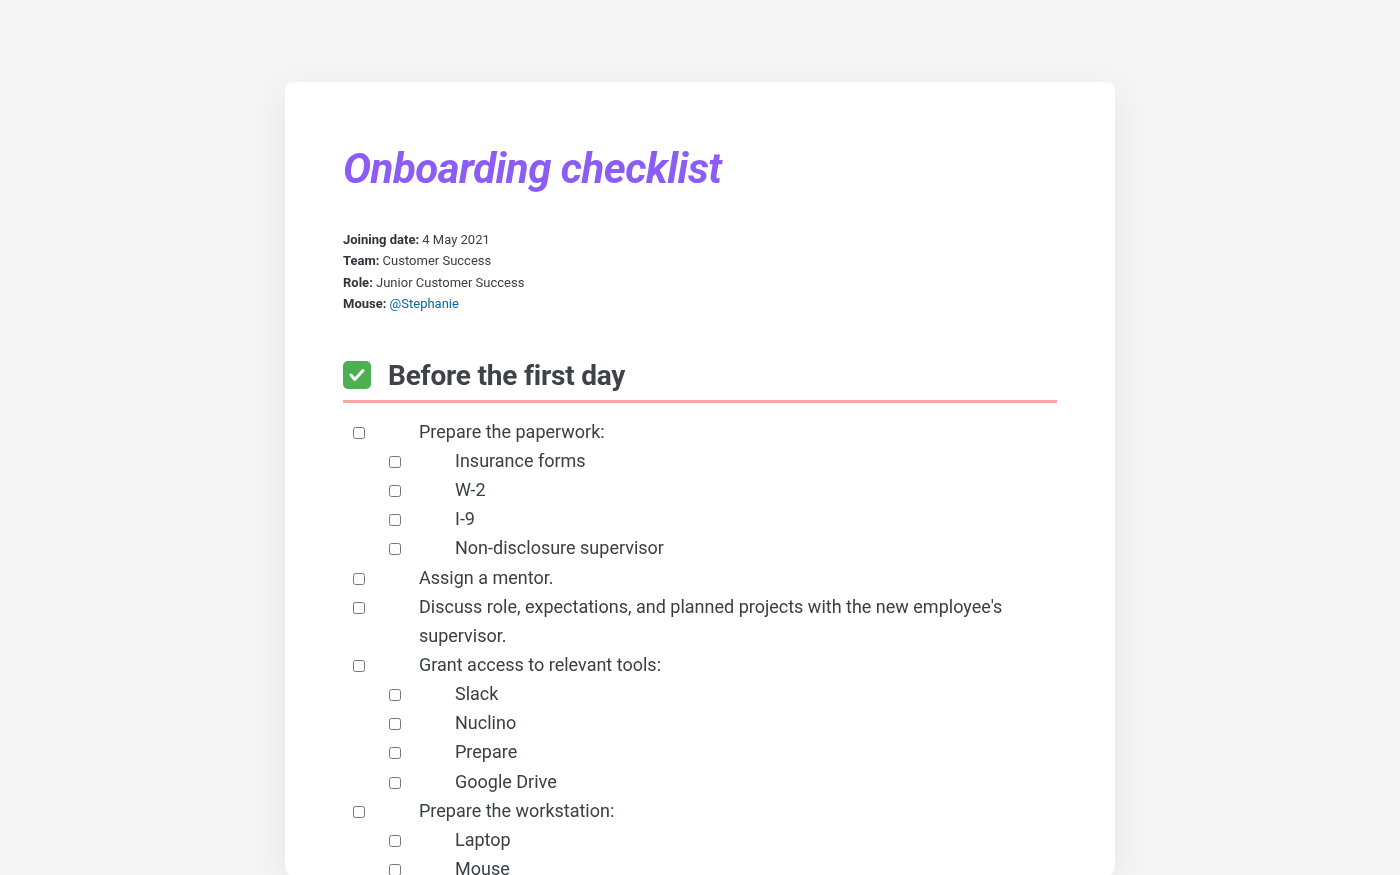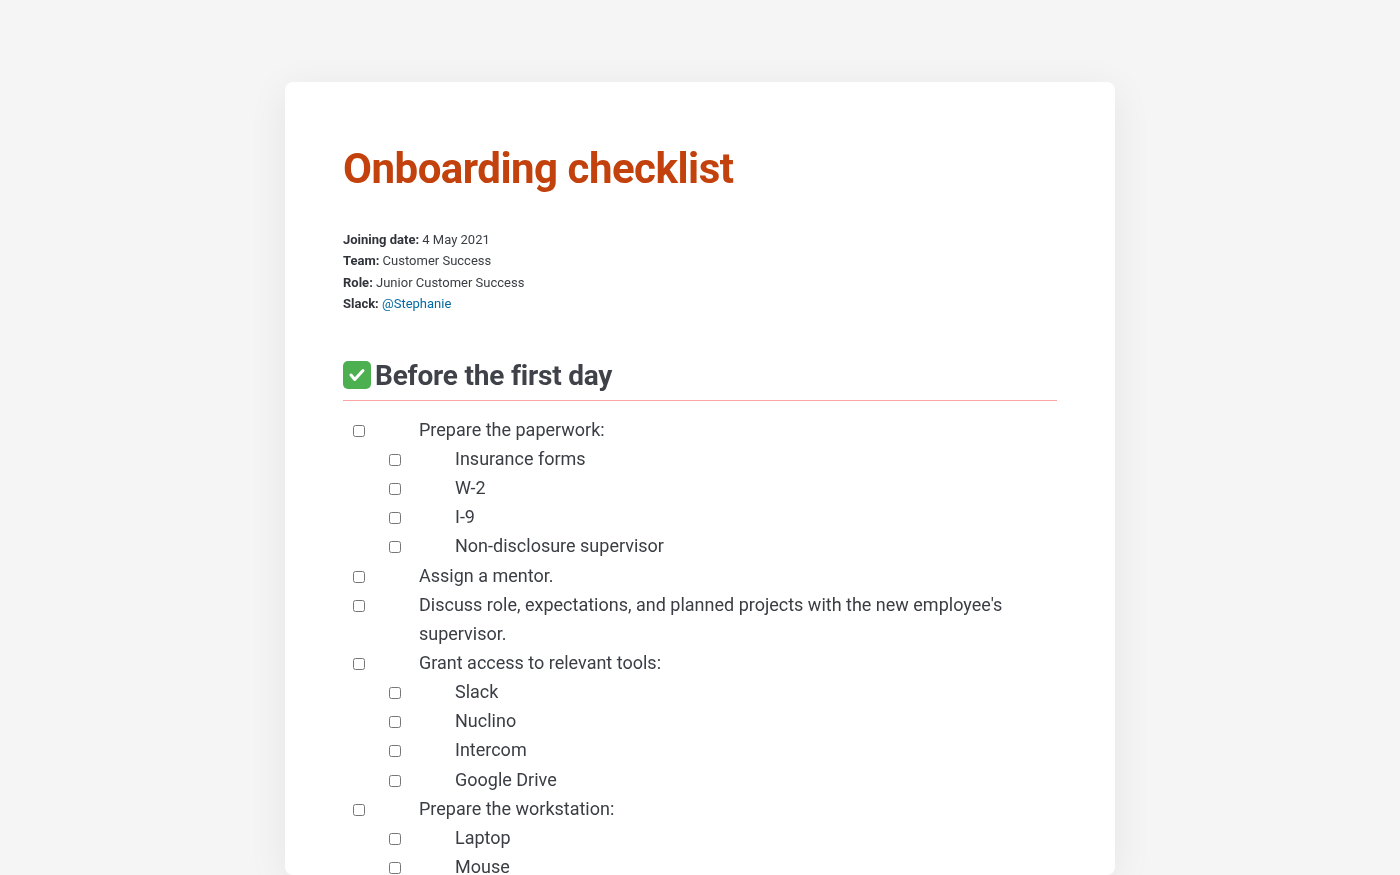--- a/index.html
+++ b/index.html
@@ -23,23 +23,24 @@
       width: 830px;
       background: #ffffff;
       border-radius: 8px;
       box-shadow: 0 8px 40px rgba(0,0,0,0.07);
       padding: 62px 58px 0 58px;
     }
     
     .page-title {
       font-size: 42px;
       font-weight: 700;
-      color: #c2410c;
+      color: #8b5cf6;
       margin-bottom: 36px;
       letter-spacing: -0.5px;
+      font-style: italic;
     }
     
     .meta-block {
       margin-bottom: 44px;
     }
     
     .meta-row {
       font-size: 13px;
       color: #3a3e44;
       line-height: 1.65;
@@ -54,25 +55,25 @@
     .mention {
       color: #0369a1;
       font-weight: 400;
     }
     
     .section-heading {
       font-size: 28px;
       font-weight: 700;
       color: #3f4349;
       padding-bottom: 8px;
-      border-bottom: 1px solid #fca5a5;
+      border-bottom: 3px solid #fca5a5;
       margin-bottom: 14px;
       display: flex;
       align-items: center;
-      gap: 4px;
+      gap: 17px;
       letter-spacing: -0.2px;
     }
     
     .checkmark-icon {
       display: inline-flex;
       width: 28px;
       height: 28px;
       background: #4caf50;
       border-radius: 5px;
       align-items: center;
@@ -132,21 +133,21 @@
     </div>
     <div class="meta-row">
       <span class="meta-label">Team:</span>
       <span>Customer Success</span>
     </div>
     <div class="meta-row">
       <span class="meta-label">Role:</span>
       <span>Junior Customer Success</span>
     </div>
     <div class="meta-row">
-      <span class="meta-label">Slack:</span>
+      <span class="meta-label">Mouse:</span>
       <span class="mention">@Stephanie</span>
     </div>
   </div>
 
   <h2 class="section-heading">
     <span class="checkmark-icon">
       <svg viewBox="0 0 24 24" fill="none" stroke="white" stroke-width="4" stroke-linecap="round" stroke-linejoin="round">
         <polyline points="4 12 9 18 20 6"></polyline>
       </svg>
     </span>
@@ -200,21 +201,21 @@
       <span class="item-text">Slack</span>
     </li>
 
     <li class="checklist-item checklist-sub">
       <input type="checkbox" class="checkbox" style="">
       <span class="item-text">Nuclino</span>
     </li>
 
     <li class="checklist-item checklist-sub">
       <input type="checkbox" class="checkbox" style="">
-      <span class="item-text">Intercom</span>
+      <span class="item-text">Prepare</span>
     </li>
 
     <li class="checklist-item checklist-sub">
       <input type="checkbox" class="checkbox" style="">
       <span class="item-text">Google Drive</span>
     </li>
 
     <li class="checklist-item">
       <input type="checkbox" class="checkbox" style="">
       <span class="item-text">Prepare the workstation:</span>

